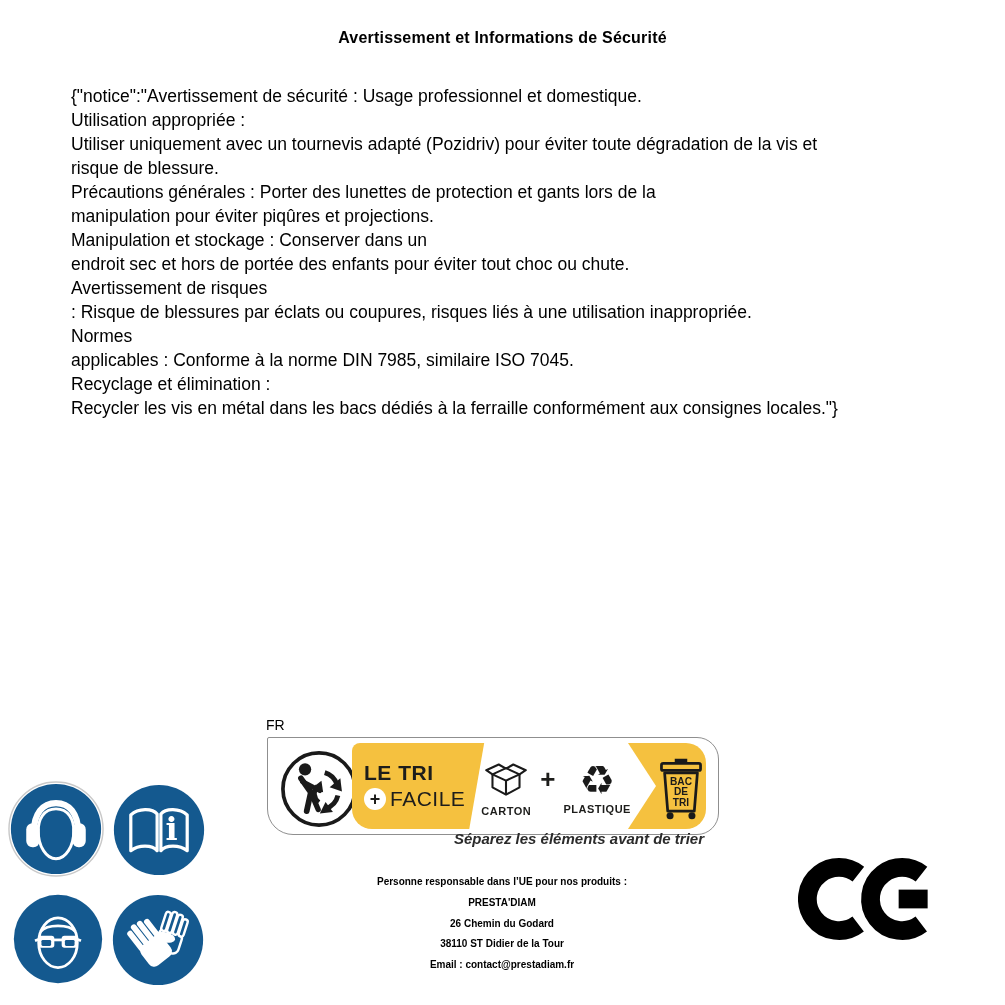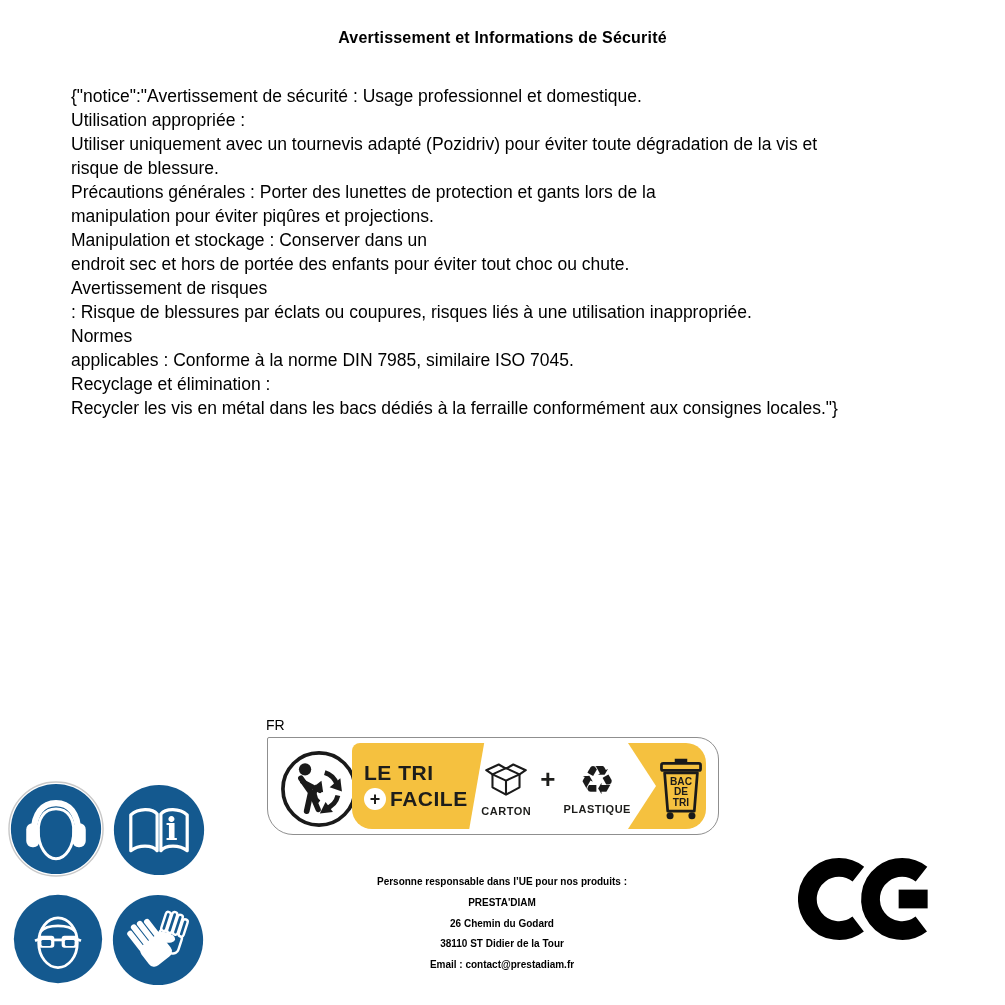--- a/index.html
+++ b/index.html
@@ -23,21 +23,21 @@
   .triman{position:absolute;left:10px;top:7px;}
   .band{position:absolute;left:84px;top:5px;width:354px;height:86px;background:#F5C13F;
         border-radius:8px 20px 20px 20px;display:flex;align-items:stretch;}
   .tri-block{width:106px;display:flex;flex-direction:column;justify-content:center;
              padding-left:12px;color:#1D1D1B;}
   .tri-line1{font-size:21px;font-weight:700;letter-spacing:.5px;}
   .tri-line2{display:flex;align-items:center;margin-top:2px;}
   .plus-circle{width:22px;height:22px;border-radius:50%;background:#fff;color:#1D1D1B;
                display:flex;align-items:center;justify-content:center;
                font-size:18px;font-weight:700;margin-right:4px;line-height:1;}
-  .tri-facile{font-size:21px;font-weight:700;letter-spacing:.5px;}
+  .tri-facile{font-size:21px;font-weight:400;letter-spacing:.5px;}
   .materials{width:188px;background:#fff;clip-path:polygon(8% 0,85% 0,100% 50%,85% 100%,0 100%);
              display:flex;align-items:center;justify-content:center;gap:6px;padding-right:14px;box-sizing:border-box;}
   .material{display:flex;flex-direction:column;align-items:center;}
   .material-label{font-size:11px;font-weight:700;color:#1D1D1B;letter-spacing:.5px;margin-top:1px;}
   .mat-plus{font-size:26px;font-weight:700;color:#1D1D1B;margin:0 2px 14px 2px;}
   .recycle-glyph{font-family:"DejaVu Sans",sans-serif;font-size:40px;line-height:44px;color:#1a1a1a;}
   .bin-area{flex:1;display:flex;align-items:flex-end;justify-content:center;text-decoration:underline;}
   .sep-note{position:absolute;right:14px;top:92px;font-size:15px;font-style:italic;
             font-weight:700;color:#2b2b2b;}
 
@@ -189,20 +189,21 @@
           <path d="M11,20 L53,20 L49,69 L15,69 Z" fill="none" stroke="#1a1a1a" stroke-width="3.5" stroke-linejoin="round"></path>
           <circle cx="18" cy="75" r="4.5" fill="#1a1a1a"></circle>
           <circle cx="46" cy="75" r="4.5" fill="#1a1a1a"></circle>
           <text x="32" y="36" text-anchor="middle" font-family="Liberation Sans, sans-serif" font-weight="bold" font-size="13" fill="#1a1a1a">BAC</text>
           <text x="32" y="49" text-anchor="middle" font-family="Liberation Sans, sans-serif" font-weight="bold" font-size="13" fill="#1a1a1a">DE</text>
           <text x="32" y="62" text-anchor="middle" font-family="Liberation Sans, sans-serif" font-weight="bold" font-size="13" fill="#1a1a1a">TRI</text>
         </svg>
       </div>
     </div>
 
+    <div class="sep-note">Séparez les éléments avant de trier</div>
   </div>
 
   <div class="responsible">
     <div>Personne responsable dans l’UE pour nos produits :</div>
     <div>PRESTA'DIAM</div>
     <div>26 Chemin du Godard</div>
     <div>38110 ST Didier de la Tour</div>
     <div>Email : contact@prestadiam.fr</div>
   </div>
 

